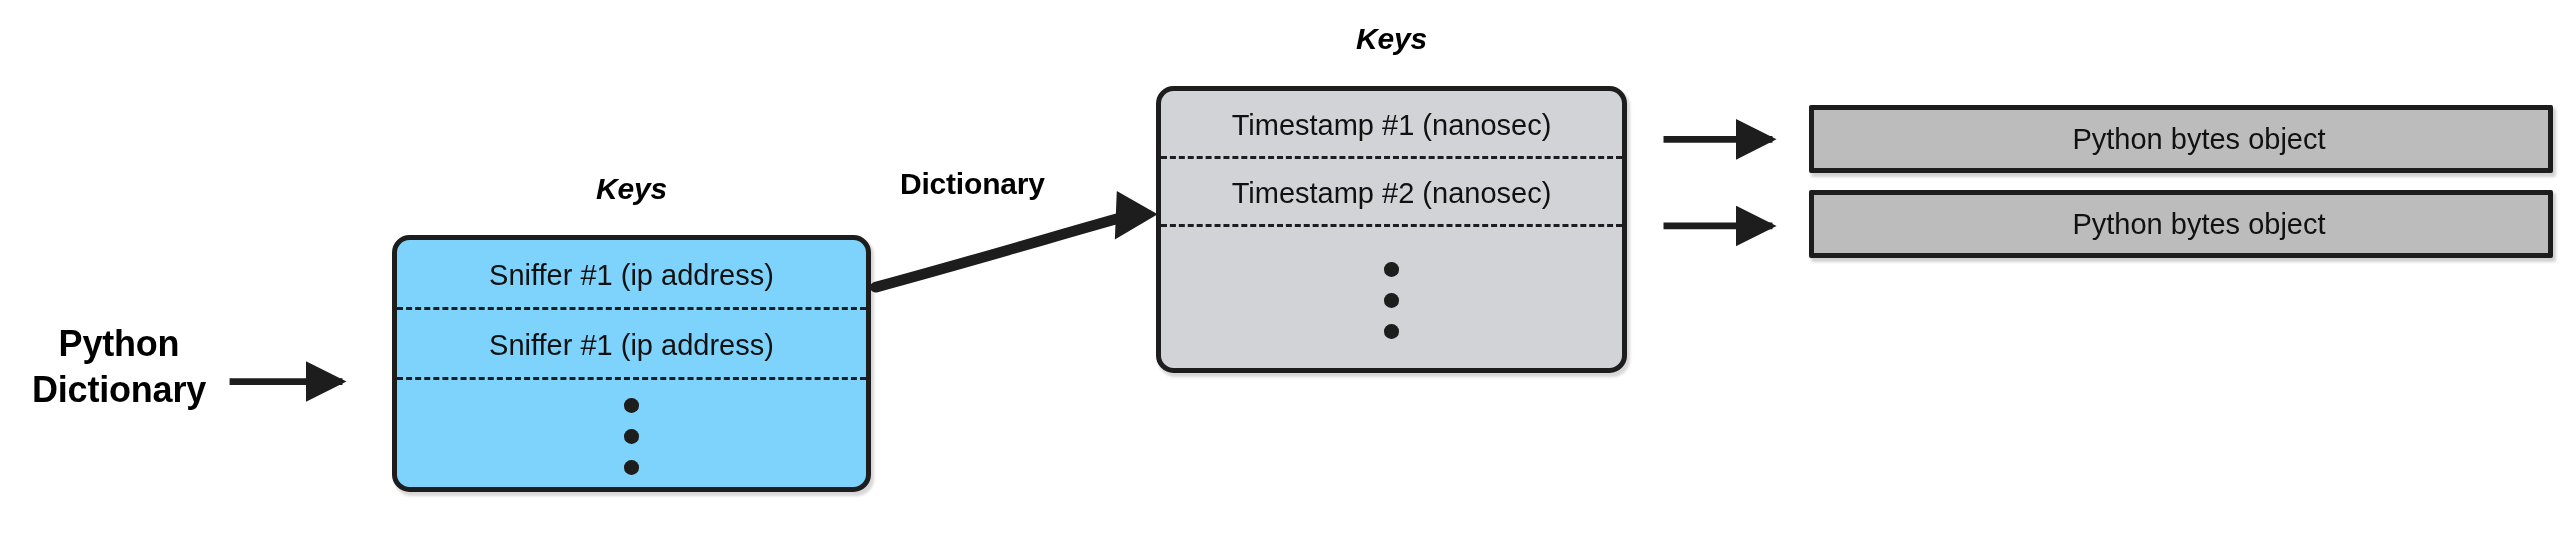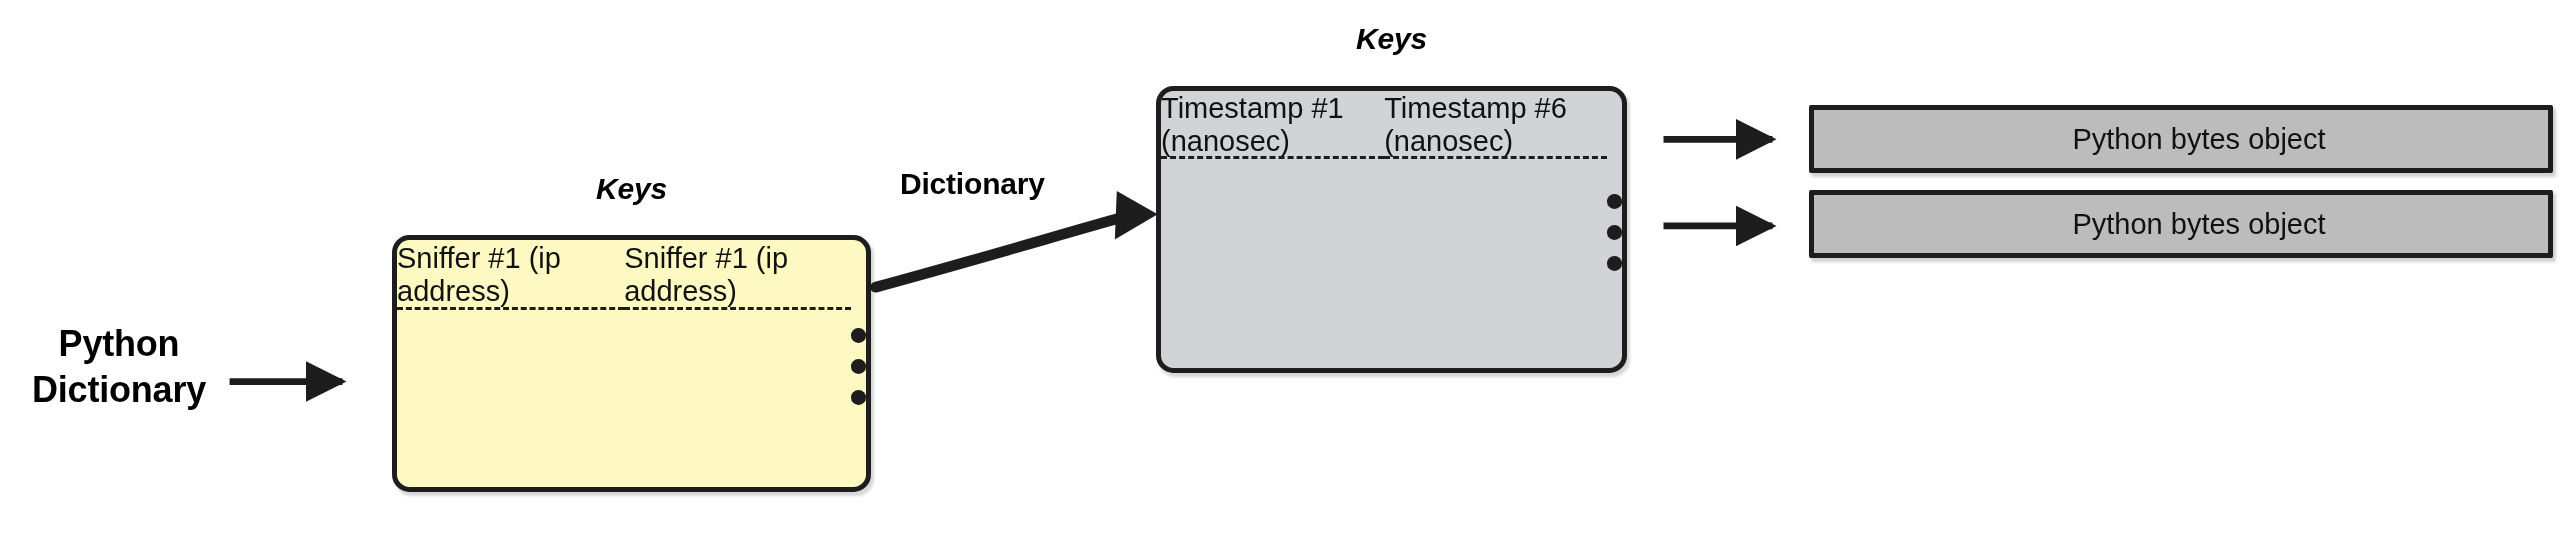--- a/index.html
+++ b/index.html
@@ -68,29 +68,30 @@
     white-space: nowrap;
   }
 
   
   .key-table {
     box-sizing: border-box;
     border: 5.8px solid #1d1d1d;
     border-radius: 17.5px;
     box-shadow: 2.9px 3.9px 2.9px rgba(0,0,0,0.16);
     display: flex;
-    flex-direction: row;
+    flex-direction: column;
     overflow: hidden;
+    text-align: right;
   }
   #sniffer-table {
     left: 392px;
     top: 235px;
     width: 479px;
     height: 257px;
-    background: #fef9c3;
+    background: #7dd3fc;
   }
   #timestamp-table {
     left: 1156px;
     top: 86px;
     width: 471px;
     height: 287px;
     background: #d1d3d6;
   }
 
   .key-row {
@@ -180,21 +181,21 @@
     <div class="key-row divided">Sniffer #1 (ip address)</div>
     <div class="ellipsis-row">
       <span class="dot"></span>
       <span class="dot"></span>
       <span class="dot"></span>
     </div>
   </div>
 
   <div class="abs key-table" id="timestamp-table">
     <div class="key-row divided">Timestamp #1 (nanosec)</div>
-    <div class="key-row divided">Timestamp #6 (nanosec)</div>
+    <div class="key-row divided">Timestamp #2 (nanosec)</div>
     <div class="ellipsis-row">
       <span class="dot"></span>
       <span class="dot"></span>
       <span class="dot"></span>
     </div>
   </div>
 
   <div class="abs bytes-box" id="bytes-box-1">Python bytes object</div>
 
   <div class="abs bytes-box" id="bytes-box-2">Python bytes object</div>

